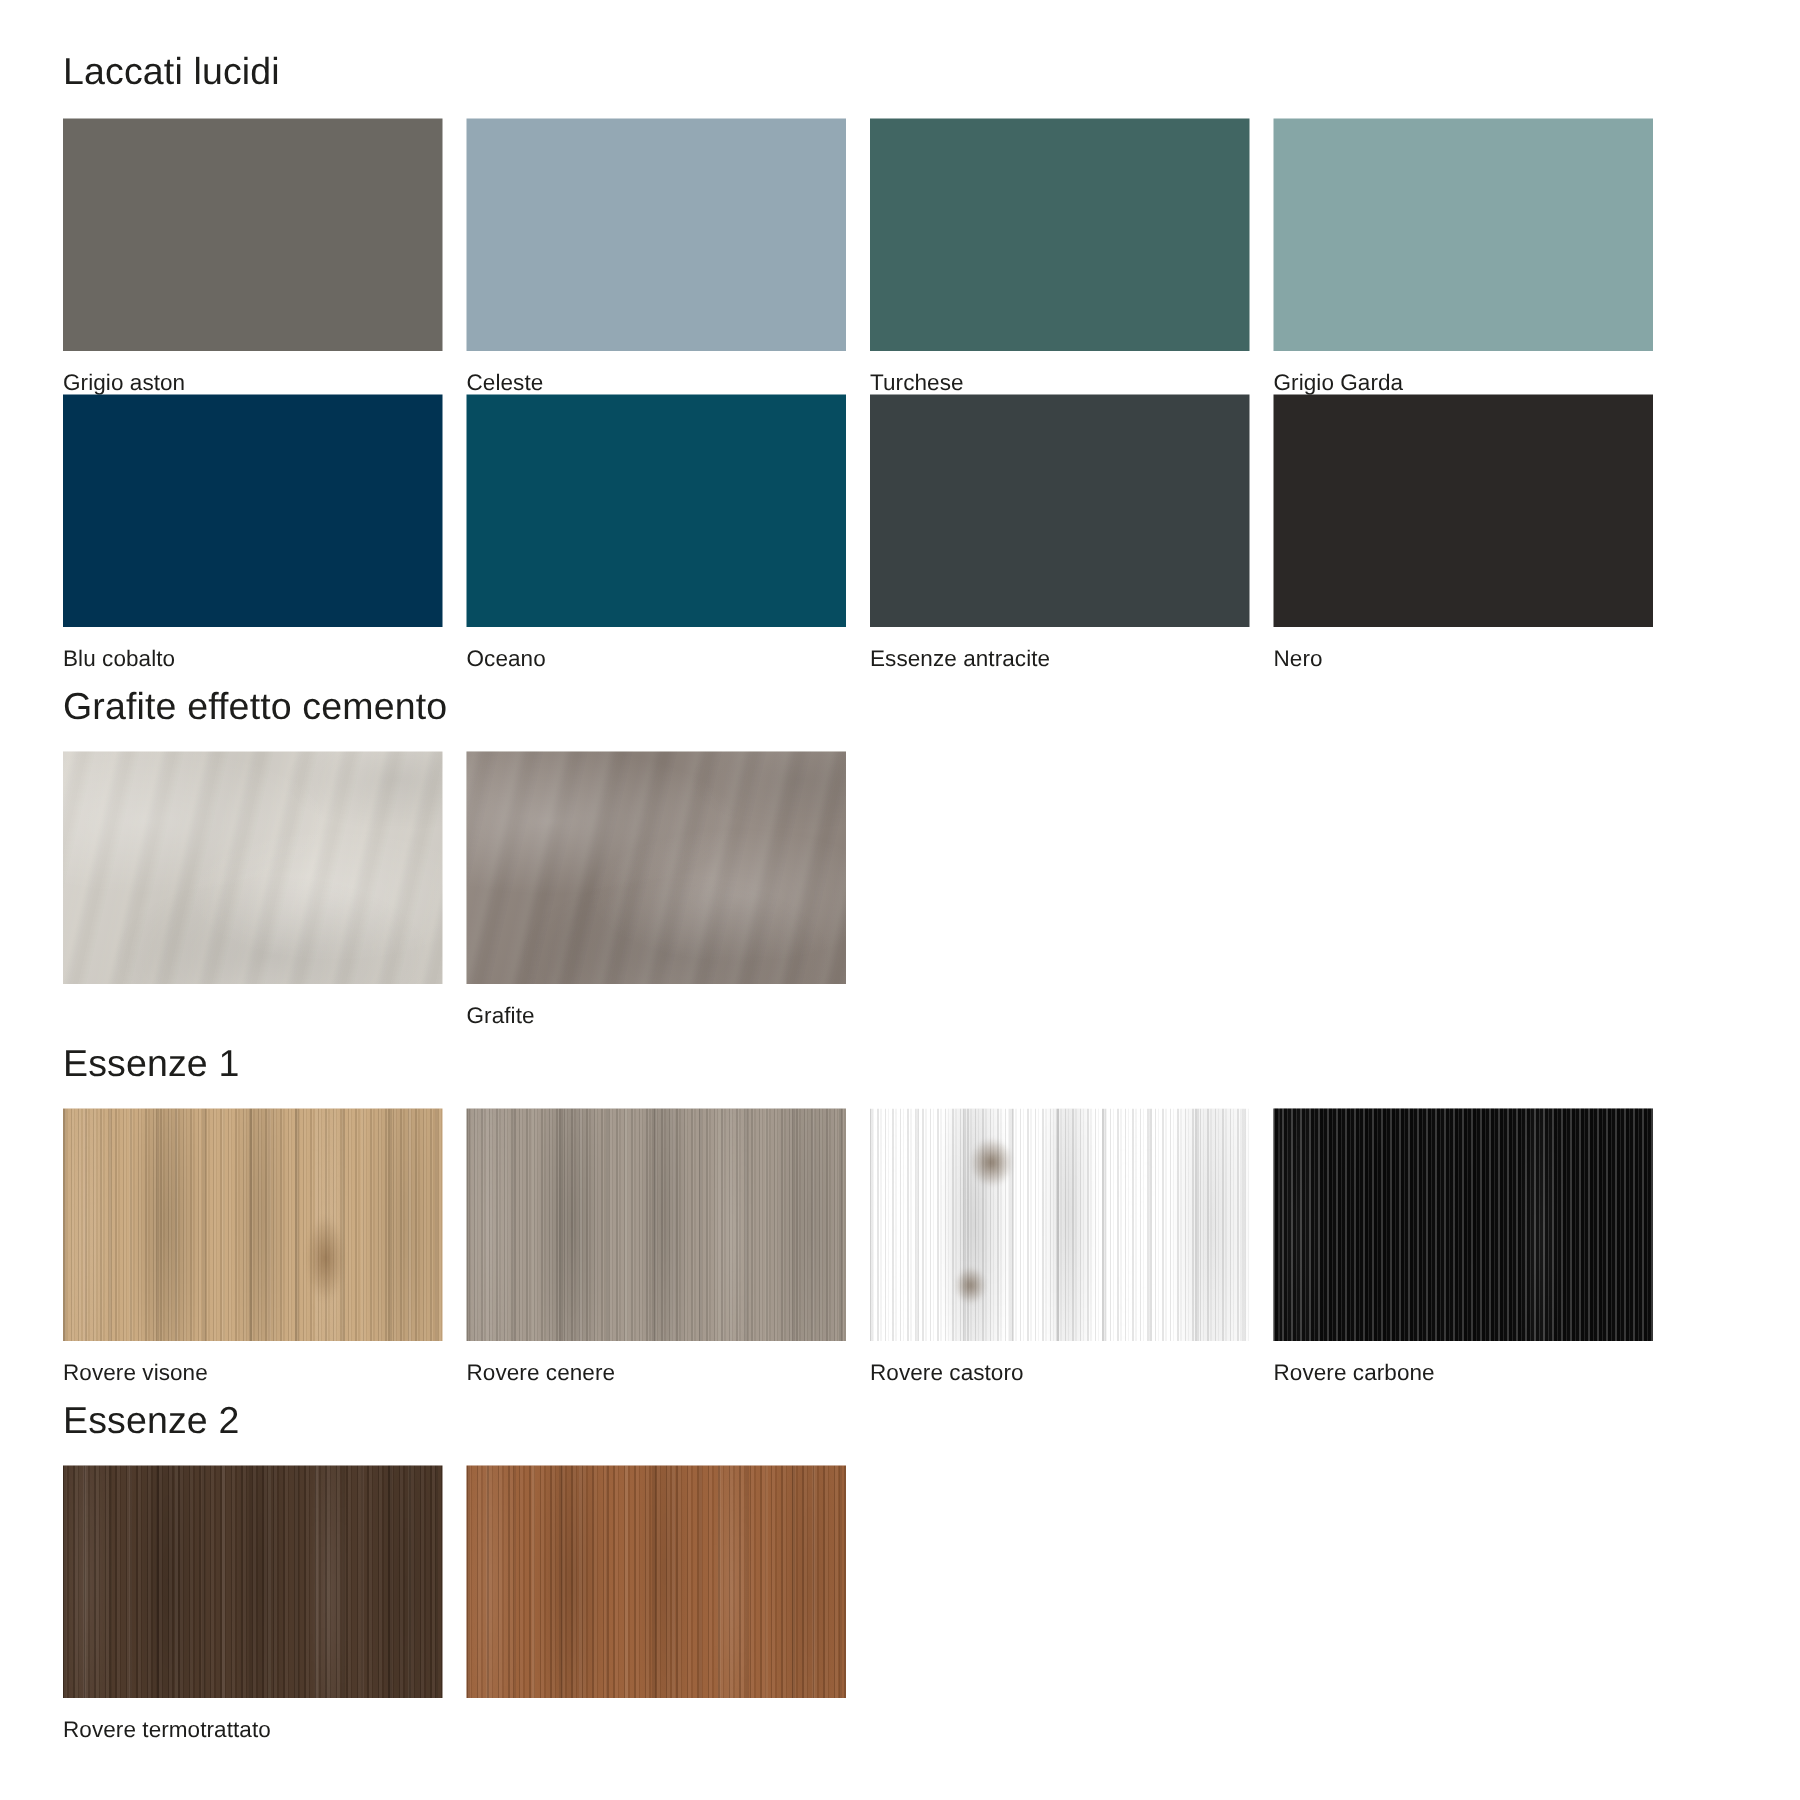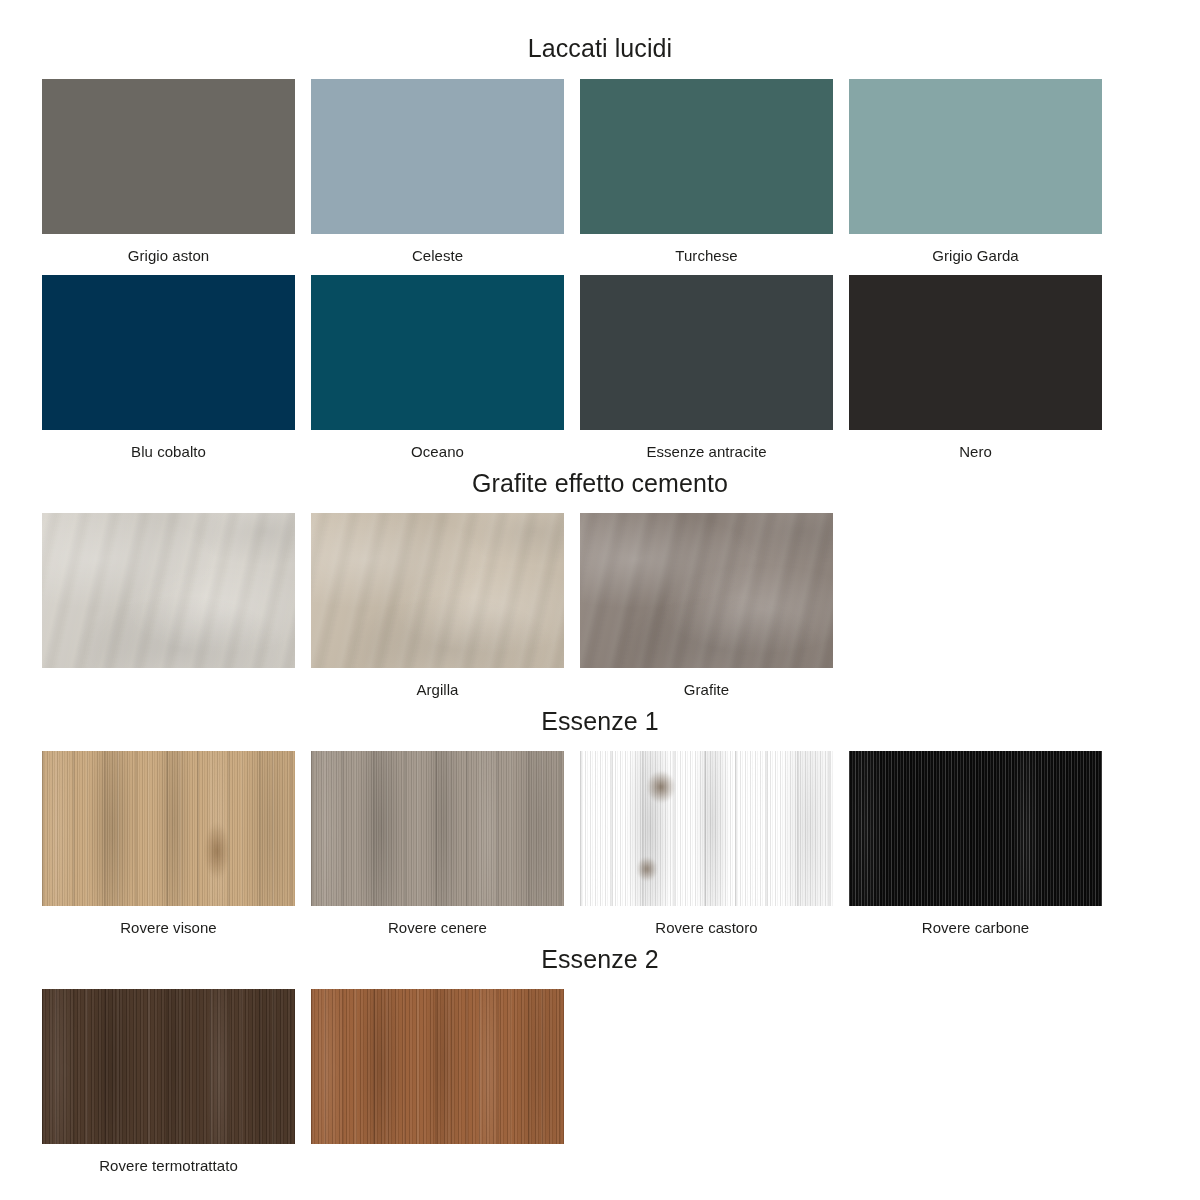--- a/index.html
+++ b/index.html
@@ -3,21 +3,21 @@
 <meta charset="utf-8">
 <style>
   * { box-sizing: border-box; }
   html, body {
     margin: 0; padding: 0;
     width: 1200px; height: 1200px;
     background: #ffffff;
     font-family: "Liberation Sans", sans-serif;
     overflow: hidden;
   }
-  .page { width: 1200px; height: 1200px; position: relative; padding: 0 42px; text-align: center; }
+  .page { width: 1200px; height: 1200px; position: relative; padding: 0 42px; }
 
   .section-title {
     font-size: 25px;
     font-weight: 400;
     color: #1d1d1b;
     letter-spacing: .1px;
     line-height: 1;
     margin: 0;
     padding: 0;
   }
@@ -25,21 +25,21 @@
   .sec-cemento  { padding-top: 12px; padding-bottom: 17px; }
   .sec-ess1     { padding-top: 12px; padding-bottom: 17px; }
   .sec-ess2     { padding-top: 12px; padding-bottom: 17px; }
 
   .row {
     display: grid;
     grid-template-columns: repeat(4, 253px);
     column-gap: 16px;
     justify-content: start;
   }
-  .row-gap { margin-bottom: 12px; }
+  .row-gap { margin-bottom: 0; }
 
   .swatch-cell { width: 253px; }
 
   .swatch {
     width: 253px;
     height: 155px;
     display: block;
     position: relative;
     overflow: hidden;
   }
@@ -183,27 +183,20 @@
   <h2 class="section-title sec-cemento">Grafite effetto cemento</h2>
 
   <div class="row">
     <div class="swatch-cell">
       <div class="swatch cement" id="sw-1-0-0" style="background-color: rgb(214, 210, 202);">
         <div class="cement-streak"></div>
         <div class="cement-overlay"></div>
       </div>
     </div>
     <div class="swatch-cell">
-      <div class="swatch cement" id="sw-1-0-1" style="background-color: rgb(203, 191, 173);">
-        <div class="cement-streak"></div>
-        <div class="cement-overlay"></div>
-      </div>
-      <div class="label">Argilla</div>
-    </div>
-    <div class="swatch-cell">
       <div class="swatch cement" id="sw-1-0-2" style="background-color: rgb(140, 129, 121);">
         <div class="cement-streak"></div>
         <div class="cement-overlay"></div>
       </div>
       <div class="label">Grafite</div>
     </div>
   </div>
 
   <h2 class="section-title sec-ess1">Essenze 1</h2>
 

